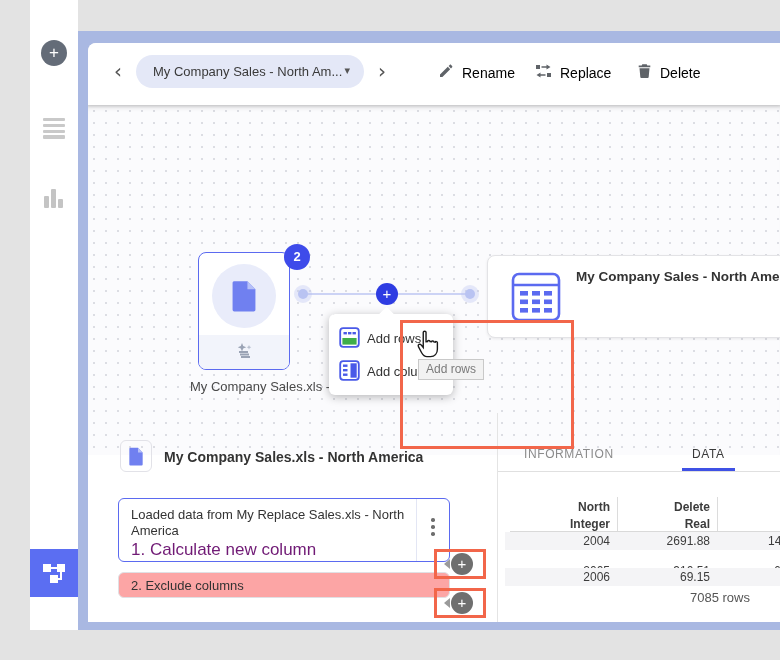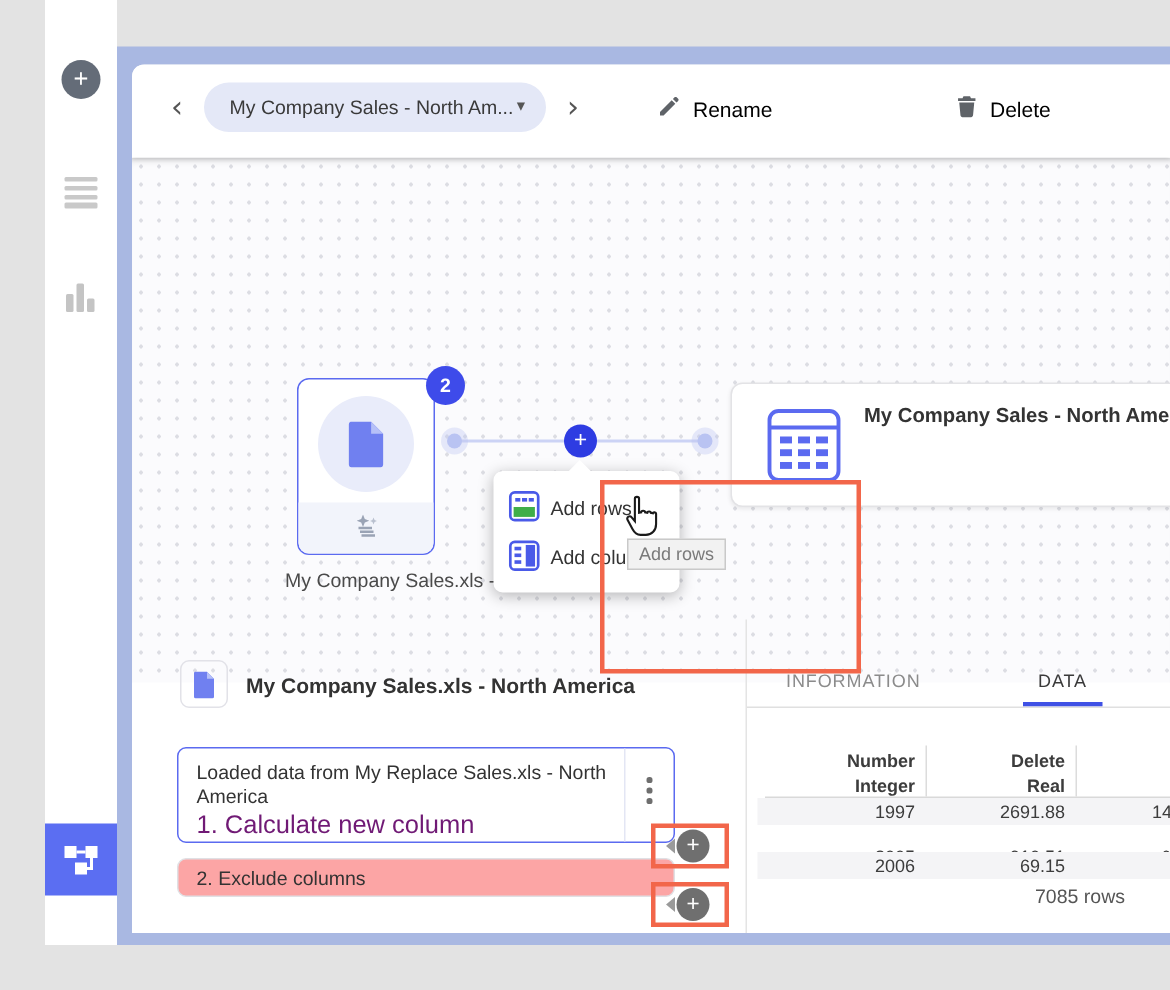--- a/index.html
+++ b/index.html
@@ -169,20 +169,31 @@
     <span class="chev fwd">›</span>
 
     <div class="tb-act act-rename">
       <span>
         <svg width="16" height="16" viewBox="0 0 16 16">
             <path fill="#5f6368" d="M2 11.6 L9.8 3.8 l2.4 2.4 L4.4 14 H2 z M10.6 3 l1.1-1.1 c.4-.4 1-.4 1.4 0 l1 1 c.4.4.4 1 0 1.4 L13 5.4 z"></path>
           </svg>
       </span>
       <span class="lbl">Rename</span>
     </div>
+    <div class="tb-act act-replace">
+      <span>
+        <svg width="17" height="16" viewBox="0 0 17 16">
+          <rect x="1" y="2" width="4" height="4" fill="#5f6368"></rect>
+          <path d="M6.5 3.2 h5 v-1.6 l4 2.4 -4 2.4 v-1.6 h-5 z" fill="#5f6368"></path>
+          <rect x="12" y="10" width="4" height="4" fill="#5f6368"></rect>
+          <path d="M10.5 12.8 h-5 v1.6 l-4 -2.4 4 -2.4 v1.6 h5 z" fill="#5f6368"></path>
+        </svg>
+      </span>
+      <span class="lbl">Replace</span>
+    </div>
     <div class="tb-act act-delete">
       <span>
         <svg width="15" height="16" viewBox="0 0 15 16">
             <path fill="#5f6368" d="M5.3 1.2 h4.4 l.6 1.3 h3 v1.8 H1.7 V2.5 h3z M2.5 5.3 h10 l-.8 8.6 c-.1.7-.6 1.2-1.3 1.2 H4.6 c-.7 0-1.2-.5-1.3-1.2 z"></path>
           </svg>
       </span>
       <span class="lbl">Delete</span>
     </div>
   </div>
 
@@ -312,30 +323,30 @@
   <span class="ins-tri"></span>
   <div class="ins-btn"><span>+</span></div>
 </div>
 <div class="hl hl2"></div>
 <div class="hl hl3"></div>
 
 <div class="tab tab-info">INFORMATION</div>
 <div class="tab tab-data">DATA</div>
 <div class="tabline"></div>
 
-<div class="dt b ra cell h-number">Number</div>
+<div class="dt b ra cell h-number">North</div>
 <div class="dt b ra cell h-sales">Delete</div>
 <div class="dt b ra cell h-integer">Integer</div>
 <div class="dt b ra cell h-real">Real</div>
 <div class="colline cl1"></div>
 <div class="colline cl2"></div>
 <div class="hdrline"></div>
 
 <div class="drow odd r1">
-  <div class="dt ra c1">1997</div>
+  <div class="dt ra c1">2004</div>
   <div class="dt ra c2">2691.88</div>
   <div class="dt c3" style="left:263px;">14</div>
 </div>
 <div class="drow r2">
   <div class="dt ra c1">2005</div>
   <div class="dt ra c2">910.51</div>
   <div class="dt c3" style="left:269px;">6</div>
 </div>
 <div class="drow odd r3">
   <div class="dt ra c1">2006</div>

